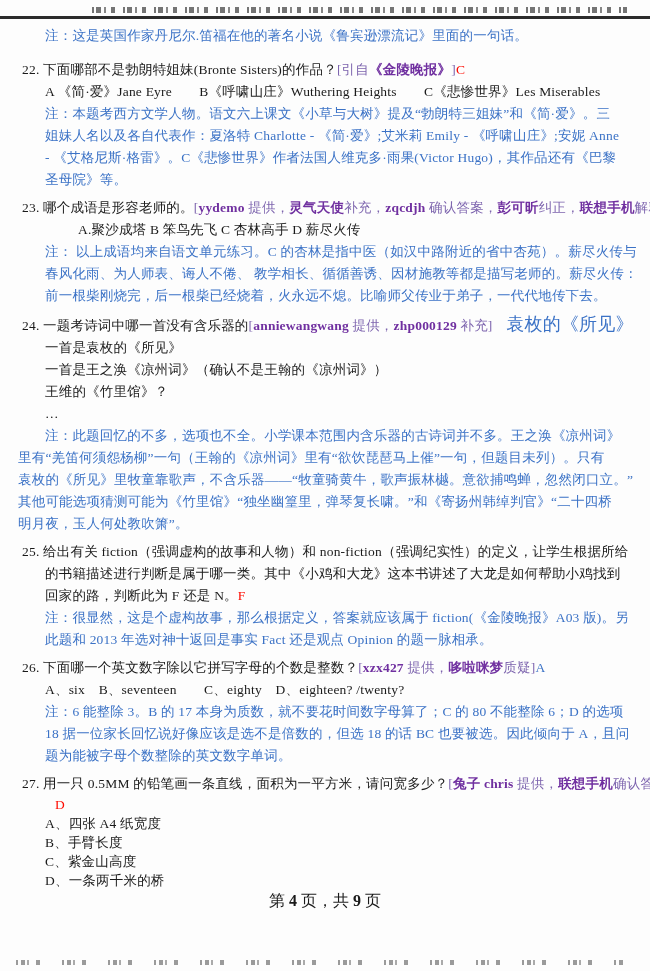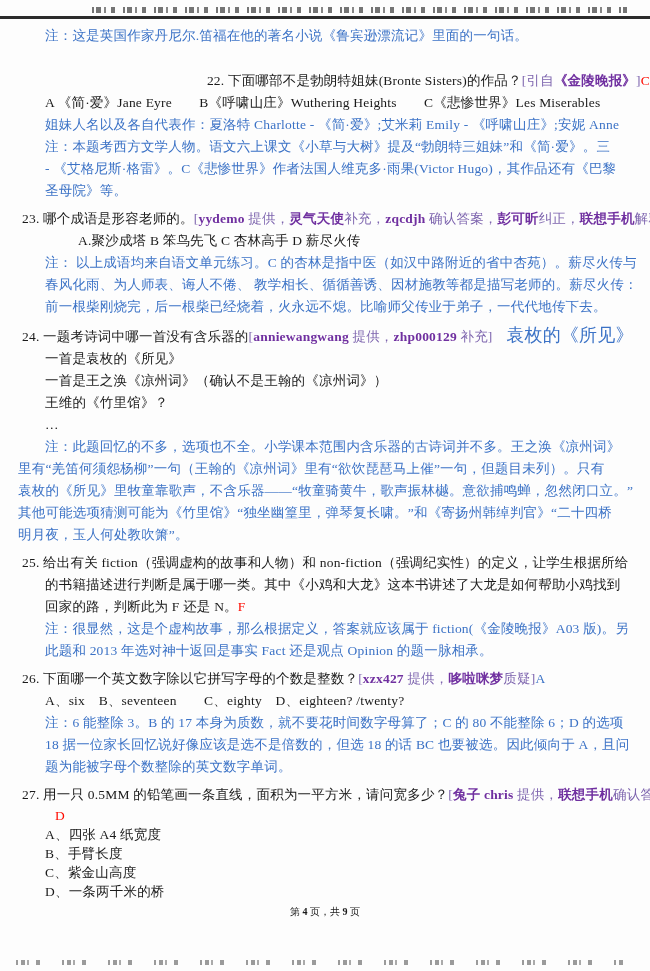--- a/index.html
+++ b/index.html
@@ -24,47 +24,47 @@
   .rule{position:absolute;top:16px;left:0;width:650px;height:3px;background:#2b2b2b;}
   .content{padding-top:25px;}
   p{margin:0;}
   .ln{font-size:13.5px;line-height:22px;white-space:nowrap;letter-spacing:.2px;}
   .tl{line-height:19px;}
   .p18{padding-left:18px;}
   .p22{padding-left:22px;}
   .p45{padding-left:45px;}
   .p55{padding-left:55px;}
   .p78{padding-left:78px;font-family:Liberation Serif, serif;}
-  .mt15{margin-top:23px;text-align:right;}
+  .mt15{margin-top:12px;}
   .mt6{margin-top:6px;}
   .blk{color:#1a1a1a;}
   .blu{color:#3b72c6;}
   .red{color:#fe0b00;}
   .pur{color:#7030a0;font-weight:bold;}
   .vio{color:#7d64ae;}
   .big{font-size:18px;}
   .bld{font-weight:bold;}
-  .footer{font-size:10px;line-height:18px;text-align:center;margin-top:2px;}
+  .footer{font-size:16px;line-height:18px;text-align:center;margin-top:2px;}
 </style>
 </head>
 <body>
 
 <div class="page">
 
   <div class="clip clip-top"></div>
   <div class="rule"></div>
 
   <div class="content">
 
     <p class="ln p45"><span class="blu">注：这是英国作家丹尼尔.笛福在他的著名小说《鲁宾逊漂流记》里面的一句话。</span></p>
 
     <p class="ln p22 mt15"><span class="blk">22. 下面哪部不是勃朗特姐妹(Bronte Sisters)的作品？</span><span class="vio">[引自</span><span class="pur">《金陵晚报》</span><span class="vio">]</span><span class="red">C</span></p>
     <p class="ln p45"><span class="blk">A 《简·爱》Jane Eyre　　B《呼啸山庄》Wuthering Heights　　C《悲惨世界》Les Miserables</span></p>
+    <p class="ln p45"><span class="blu">注：本题考西方文学人物。语文六上课文《小草与大树》提及“勃朗特三姐妹”和《简·爱》。三</span></p>
     <p class="ln p45"><span class="blu">姐妹人名以及各自代表作：夏洛特 Charlotte - 《简·爱》;艾米莉 Emily - 《呼啸山庄》;安妮 Anne</span></p>
-    <p class="ln p45"><span class="blu">注：本题考西方文学人物。语文六上课文《小草与大树》提及“勃朗特三姐妹”和《简·爱》。三</span></p>
     <p class="ln p45"><span class="blu">- 《艾格尼斯·格雷》。C《悲惨世界》作者法国人维克多·雨果(Victor Hugo)，其作品还有《巴黎</span></p>
     <p class="ln p45"><span class="blu">圣母院》等。</span></p>
 
     <p class="ln p22 mt6"><span class="blk">23. 哪个成语是形容老师的。</span><span class="vio">[</span><span class="pur">yydemo</span><span class="vio"> 提供，</span><span class="pur">灵气天使</span><span class="vio">补充，</span><span class="pur">zqcdjh</span><span class="vio"> 确认答案，</span><span class="pur">彭可昕</span><span class="vio">纠正，</span><span class="pur">联想手机</span><span class="vio">解释]</span></p>
     <p class="ln p78"><span class="blk">A.聚沙成塔 B 笨鸟先飞 C 杏林高手 D 薪尽火传</span></p>
     <p class="ln p45"><span class="blu">注： 以上成语均来自语文单元练习。C 的杏林是指中医（如汉中路附近的省中杏苑）。薪尽火传与</span></p>
     <p class="ln p45"><span class="blu">春风化雨、为人师表、诲人不倦、 教学相长、循循善诱、因材施教等都是描写老师的。薪尽火传：</span></p>
     <p class="ln p45"><span class="blu">前一根柴刚烧完，后一根柴已经烧着，火永远不熄。比喻师父传业于弟子，一代代地传下去。</span></p>
 
     <p class="ln p22 mt6"><span class="blk">24. 一题考诗词中哪一首没有含乐器的</span><span class="vio">[</span><span class="pur">anniewangwang</span><span class="vio"> 提供，</span><span class="pur">zhp000129</span><span class="vio"> 补充]</span><span class="blk">　</span><span class="blu big">袁枚的《所见》</span></p>

